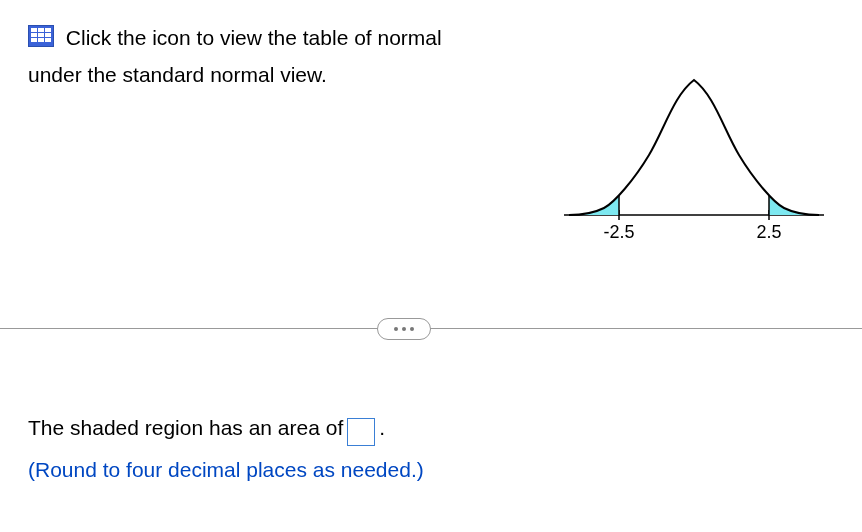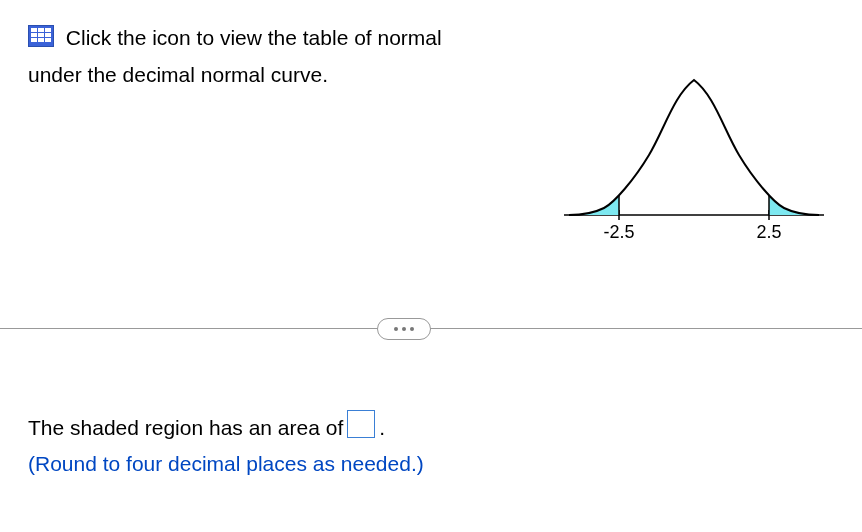--- a/index.html
+++ b/index.html
@@ -85,33 +85,33 @@
       width: 100%;
     }
     .answer-section {
       position: absolute;
       top: 410px;
       left: 28px;
       line-height: 1.7;
     }
     .answer-line {
       display: flex;
-      align-items: flex-start;
+      align-items: flex-end;
       gap: 4px;
     }
     .answer-input {
       width: 28px;
       height: 28px;
       border: 1.5px solid #3a7fd5;
       background: #fff;
       display: inline-block;
     }
     .round-hint {
       color: #0047c2;
-      margin-top: 0;
+      margin-top: 6px;
     }
   </style>
 </head>
 <body>
 
 <div class="top-section">
   <div class="text-col">
     <div class="click-row">
       <span class="table-icon-box">
         <svg width="26" height="22" viewBox="0 0 26 22">
@@ -122,21 +122,21 @@
           <rect x="3" y="8" width="6" height="4" fill="#fff"></rect>
           <rect x="10" y="8" width="6" height="4" fill="#fff"></rect>
           <rect x="17" y="8" width="6" height="4" fill="#fff"></rect>
           <rect x="3" y="13" width="6" height="4" fill="#fff"></rect>
           <rect x="10" y="13" width="6" height="4" fill="#fff"></rect>
           <rect x="17" y="13" width="6" height="4" fill="#fff"></rect>
         </svg>
       </span>
       <span>Click the icon to view the table of normal</span>
       <br>
-      <span>under the decimal normal curve.</span>
+      <span>under the standard normal view.</span>
     </div>
   </div>
   <div class="graph-col">
     <svg width="270" height="190" viewBox="0 0 270 190">
 
       <line x1="5" y1="155" x2="265" y2="155" stroke="#000" stroke-width="1.5"></line>
 
       <line x1="60" y1="150" x2="60" y2="160" stroke="#000" stroke-width="1.5"></line>
       <line x1="210" y1="150" x2="210" y2="160" stroke="#000" stroke-width="1.5"></line>
 

